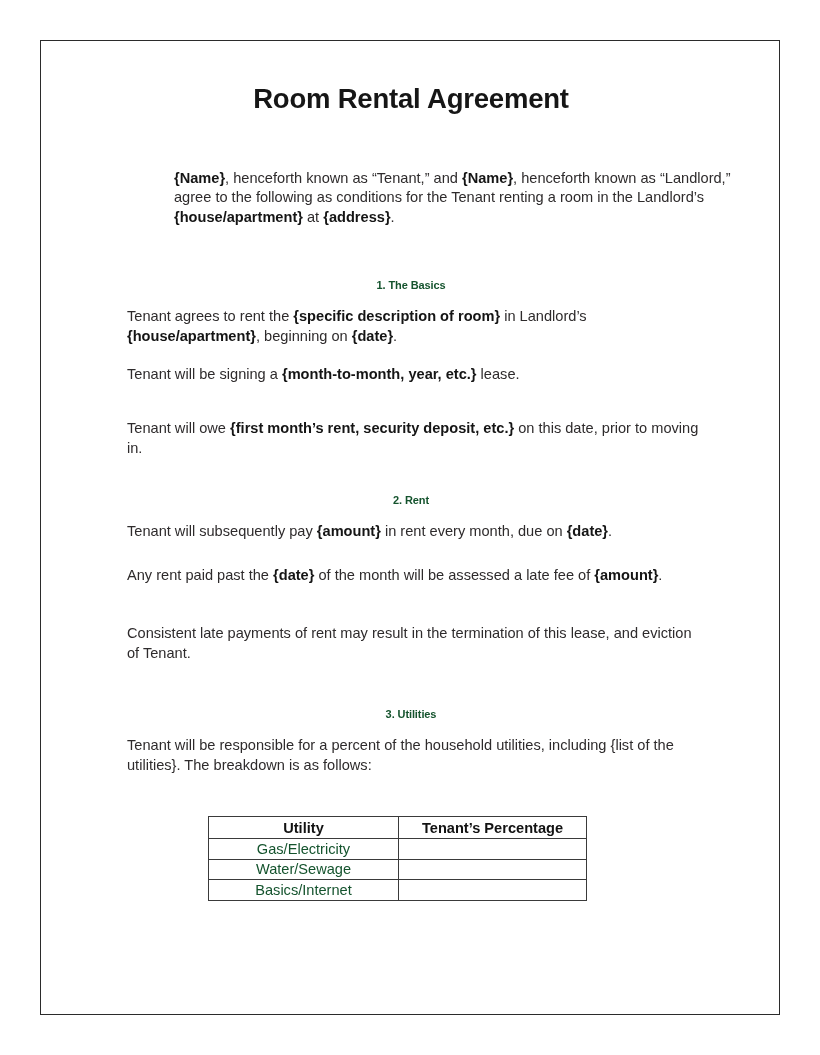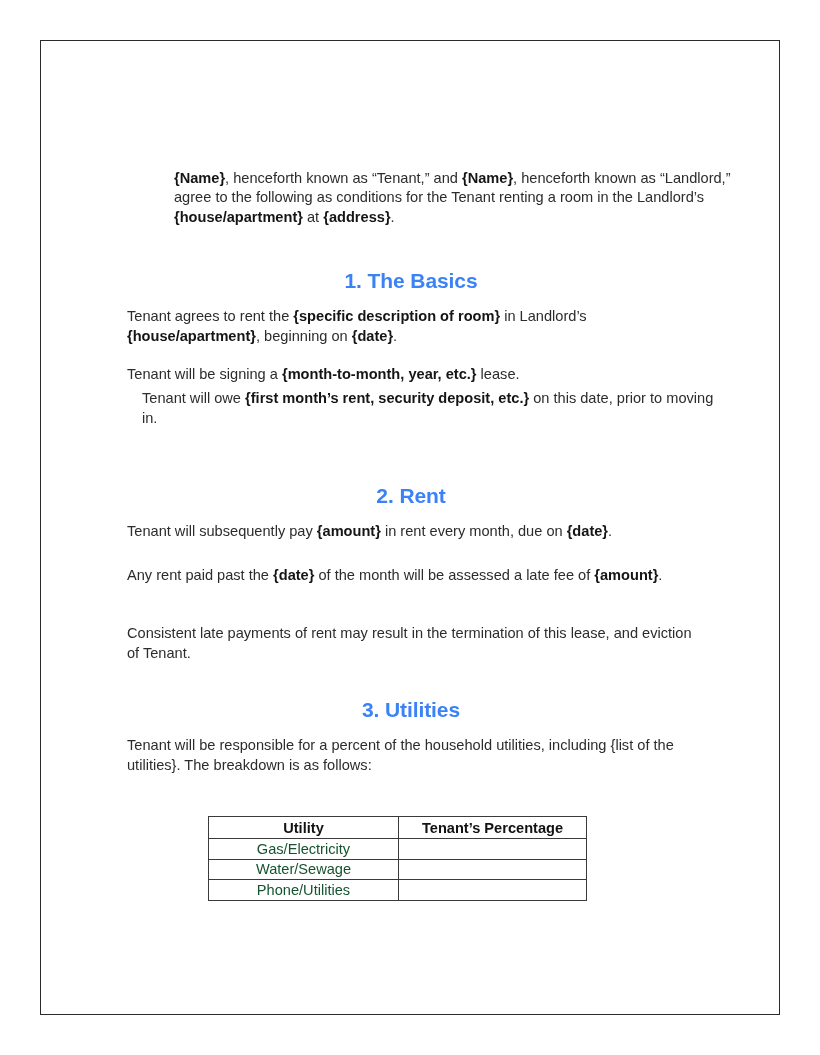--- a/index.html
+++ b/index.html
@@ -56,25 +56,25 @@
     margin-left: 31px;
   }
 
   
   .section {
     position: absolute;
     left: 0;
     width: 740px;
   }
   .section-heading {
-    margin: 0;
+    margin: 10px;
     text-align: center;
-    font-size: 21px;
+    font-size: 11px;
     font-weight: bold;
-    color: #3b82f6;
+    color: #14532d;
     letter-spacing: -0.1px;
   }
   .para {
     margin: 0;
     padding: 0;
     position: absolute;
     left: 86px;
     width: 572px;
     font-size: 14.6px;
     line-height: 19.6px;
@@ -113,28 +113,29 @@
     font-weight: normal;
   }
   col.col-utility { width: 190px; }
   col.col-percent { width: 188px; }
 </style>
 </head>
 <body>
 
 <div class="page-frame">
 
+  <h1 class="doc-title">Room Rental Agreement</h1>
 
   <p class="intro" style="top: 113px;"><b>{Name}</b><span>, henceforth known as “Tenant,” and </span><b>{Name}</b><span>, henceforth known as “Landlord,” agree to the following as conditions for the Tenant renting a room in the Landlord’s </span><b>{house/apartment}</b><span> at </span><b>{address}</b><span>.</span></p>
 
   <div class="section" style="top: 228px;">
     <h2 class="section-heading">1. The Basics</h2>
     <p class="para" style="top: 38px;"><span>Tenant agrees to rent the </span><b>{specific description of room}</b><span> in Landlord’s </span><b>{house/apartment}</b><span>, beginning on </span><b>{date}</b><span>.</span></p>
     <p class="para" style="top: 96px;"><span>Tenant will be signing a </span><b>{month-to-month, year, etc.}</b><span> lease.</span></p>
-    <p class="para" style="top: 120px; margin-left: 15px;"><span>Tenant will owe </span><b>{first month’s rent, security deposit, etc.}</b><span> on this date, prior to moving in.</span></p>
+    <p class="para" style="top: 150px;"><span>Tenant will owe </span><b>{first month’s rent, security deposit, etc.}</b><span> on this date, prior to moving in.</span></p>
   </div>
 
   <div class="section" style="top: 443px;">
     <h2 class="section-heading">2. Rent</h2>
     <p class="para" style="top: 38px;"><span>Tenant will subsequently pay </span><b>{amount}</b><span> in rent every month, due on </span><b>{date}</b><span>.</span></p>
     <p class="para" style="top: 82px;"><span>Any rent paid past the </span><b>{date}</b><span> of the month will be assessed a late fee of </span><b>{amount}</b><span>.</span></p>
     <p class="para" style="top: 140px;"><span>Consistent late payments of rent may result in the termination of this lease, and eviction of Tenant.</span></p>
   </div>
 
   <div class="section" style="top: 657px;">
@@ -157,20 +158,20 @@
       <tbody>
           <tr>
             <td>Gas/Electricity</td>
             <td></td>
           </tr>
           <tr>
             <td>Water/Sewage</td>
             <td></td>
           </tr>
           <tr>
-            <td>Phone/Utilities</td>
+            <td>Basics/Internet</td>
             <td></td>
           </tr>
         </tbody>
     </table>
   </div>
 
 </div>
 
 </body></html>

